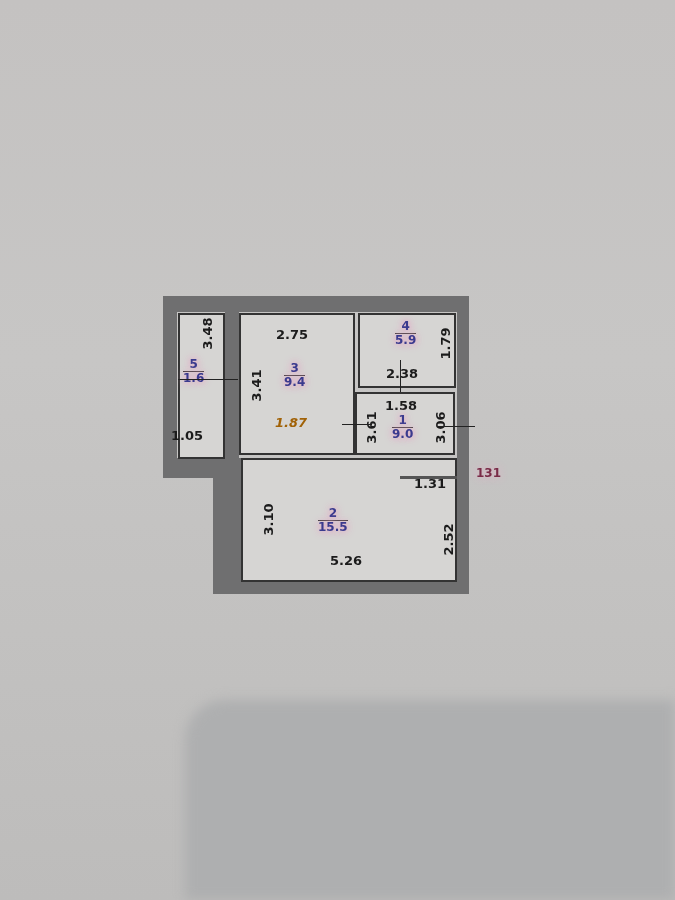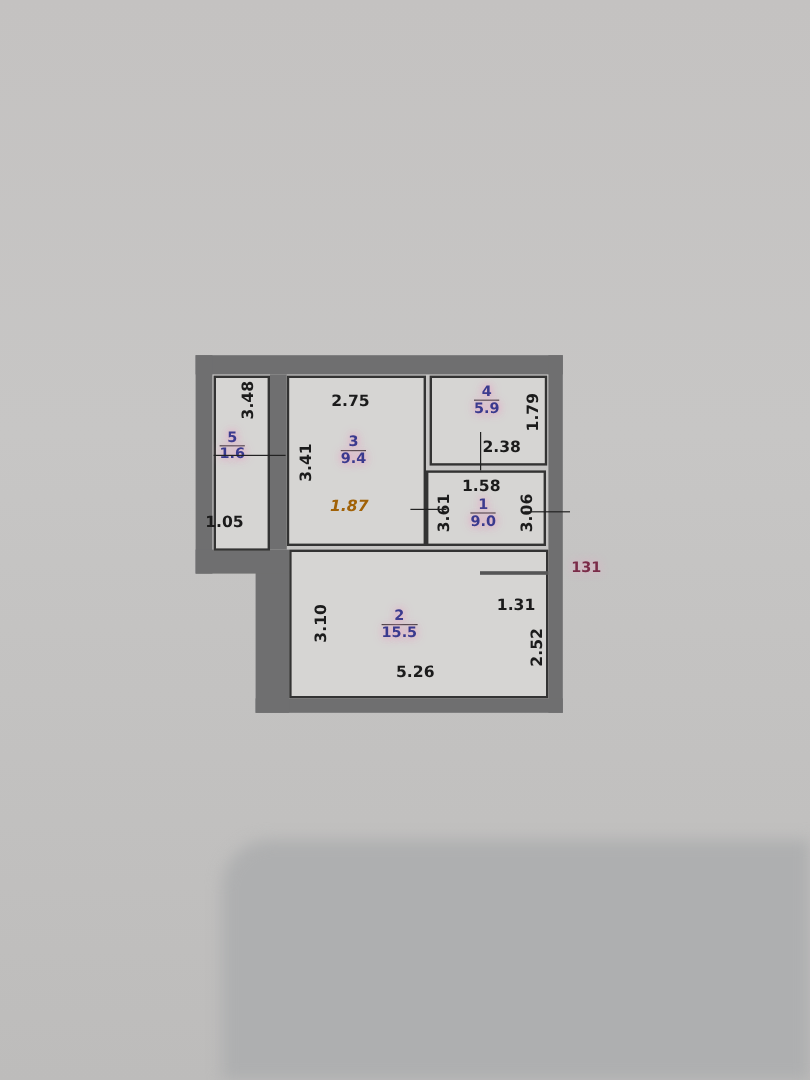--- a/index.html
+++ b/index.html
@@ -47,25 +47,25 @@
 
   <div class="room" style="left:241px;top:458px;width:216px;height:124px;"></div>
   <div class="line" style="left:400px;top:476px;width:57px;height:3px;background:#555;"></div>
 
   <div class="dim vert" style="left:191px;top:326px;">3.48</div>
   <div class="dim" style="left:171px;top:428px;">1.05</div>
   <div class="dim" style="left:276px;top:327px;">2.75</div>
   <div class="dim vert" style="left:240px;top:378px;">3.41</div>
   <div class="dim" style="left:275px;top:415px;color:#a16207;font-style:italic;">1.87</div>
   <div class="dim vert" style="left:429px;top:336px;">1.79</div>
-  <div class="dim" style="left:386px;top:366px;margin-left:16px;">2.38</div>
+  <div class="dim" style="left:386px;top:366px;">2.38</div>
   <div class="dim" style="left:385px;top:398px;">1.58</div>
   <div class="dim vert" style="left:355px;top:420px;">3.61</div>
   <div class="dim vert" style="left:424px;top:420px;">3.06</div>
-  <div class="dim" style="left:414px;top:497px;text-align:right;">1.31</div>
+  <div class="dim" style="left:414px;top:476px;text-align:right;">1.31</div>
   <div class="dim vert" style="left:252px;top:512px;">3.10</div>
   <div class="dim vert" style="left:432px;top:532px;">2.52</div>
   <div class="dim" style="left:330px;top:553px;">5.26</div>
 
   <div class="lbl" style="left:183px;top:358px;">
     <span class="num">5</span>
     <span>1.6</span>
   </div>
   <div class="line" style="left:178px;top:379px;width:60px;height:1px;"></div>
   <div class="lbl" style="left:284px;top:362px;">

